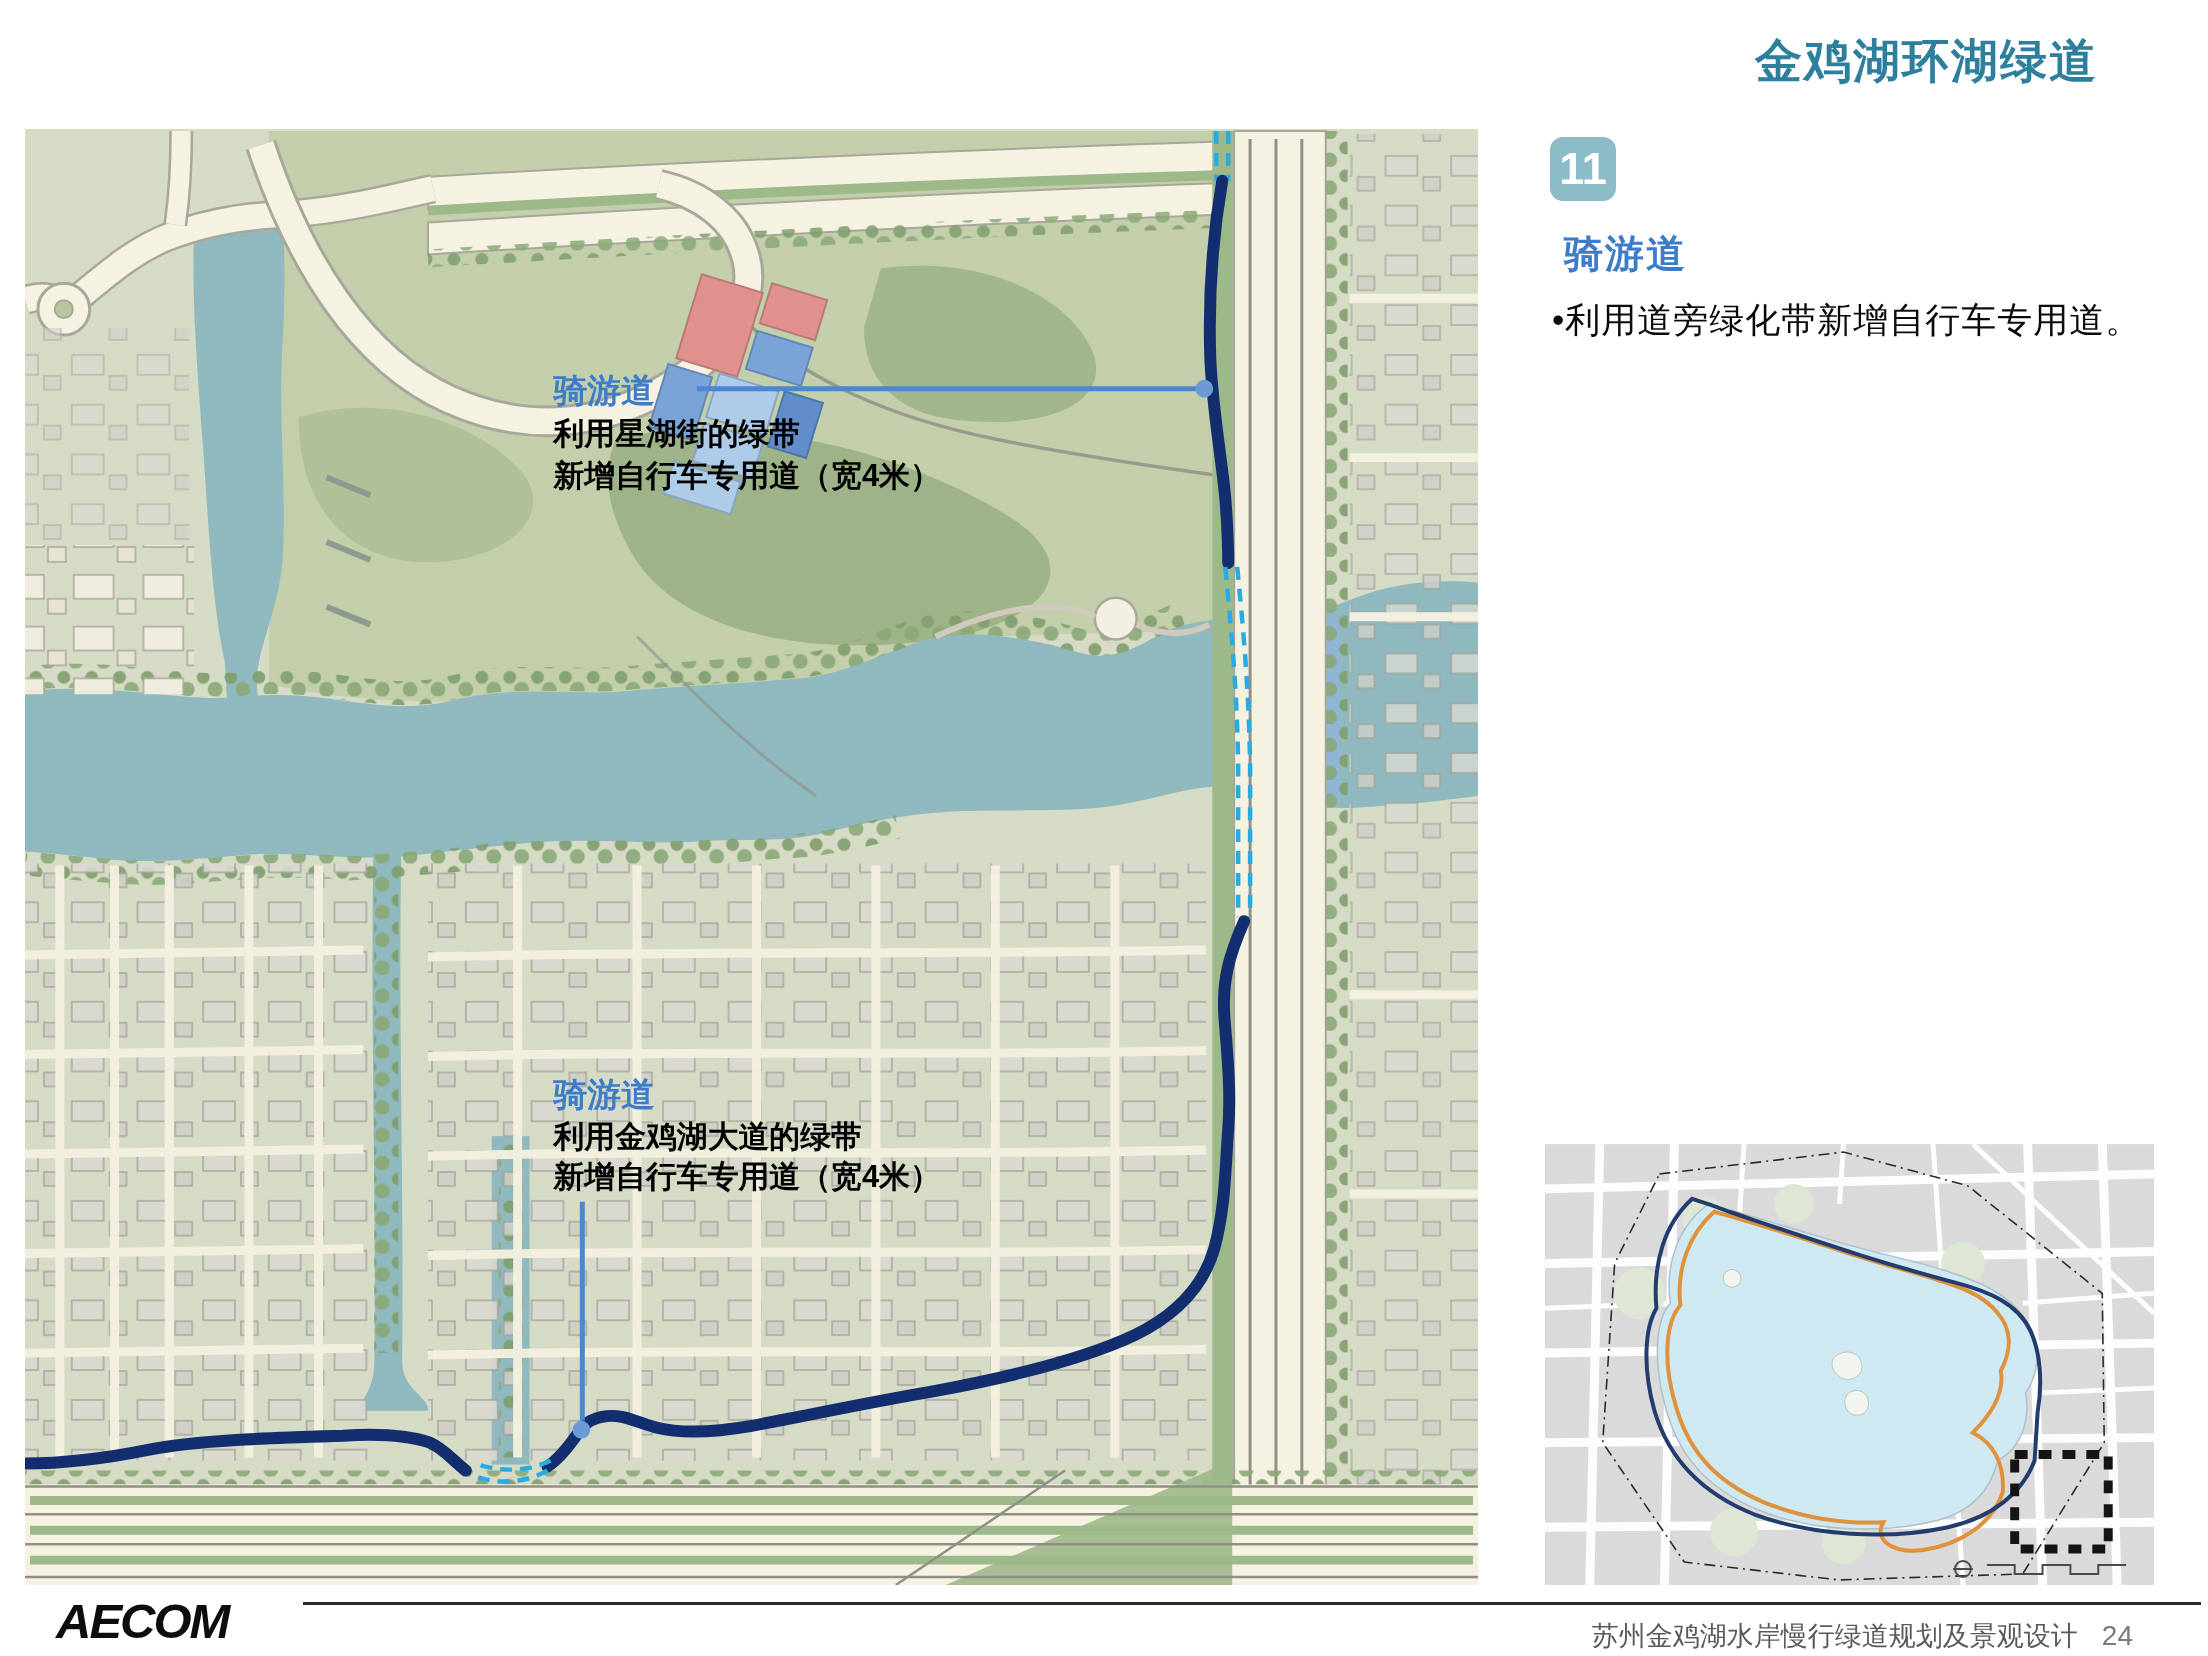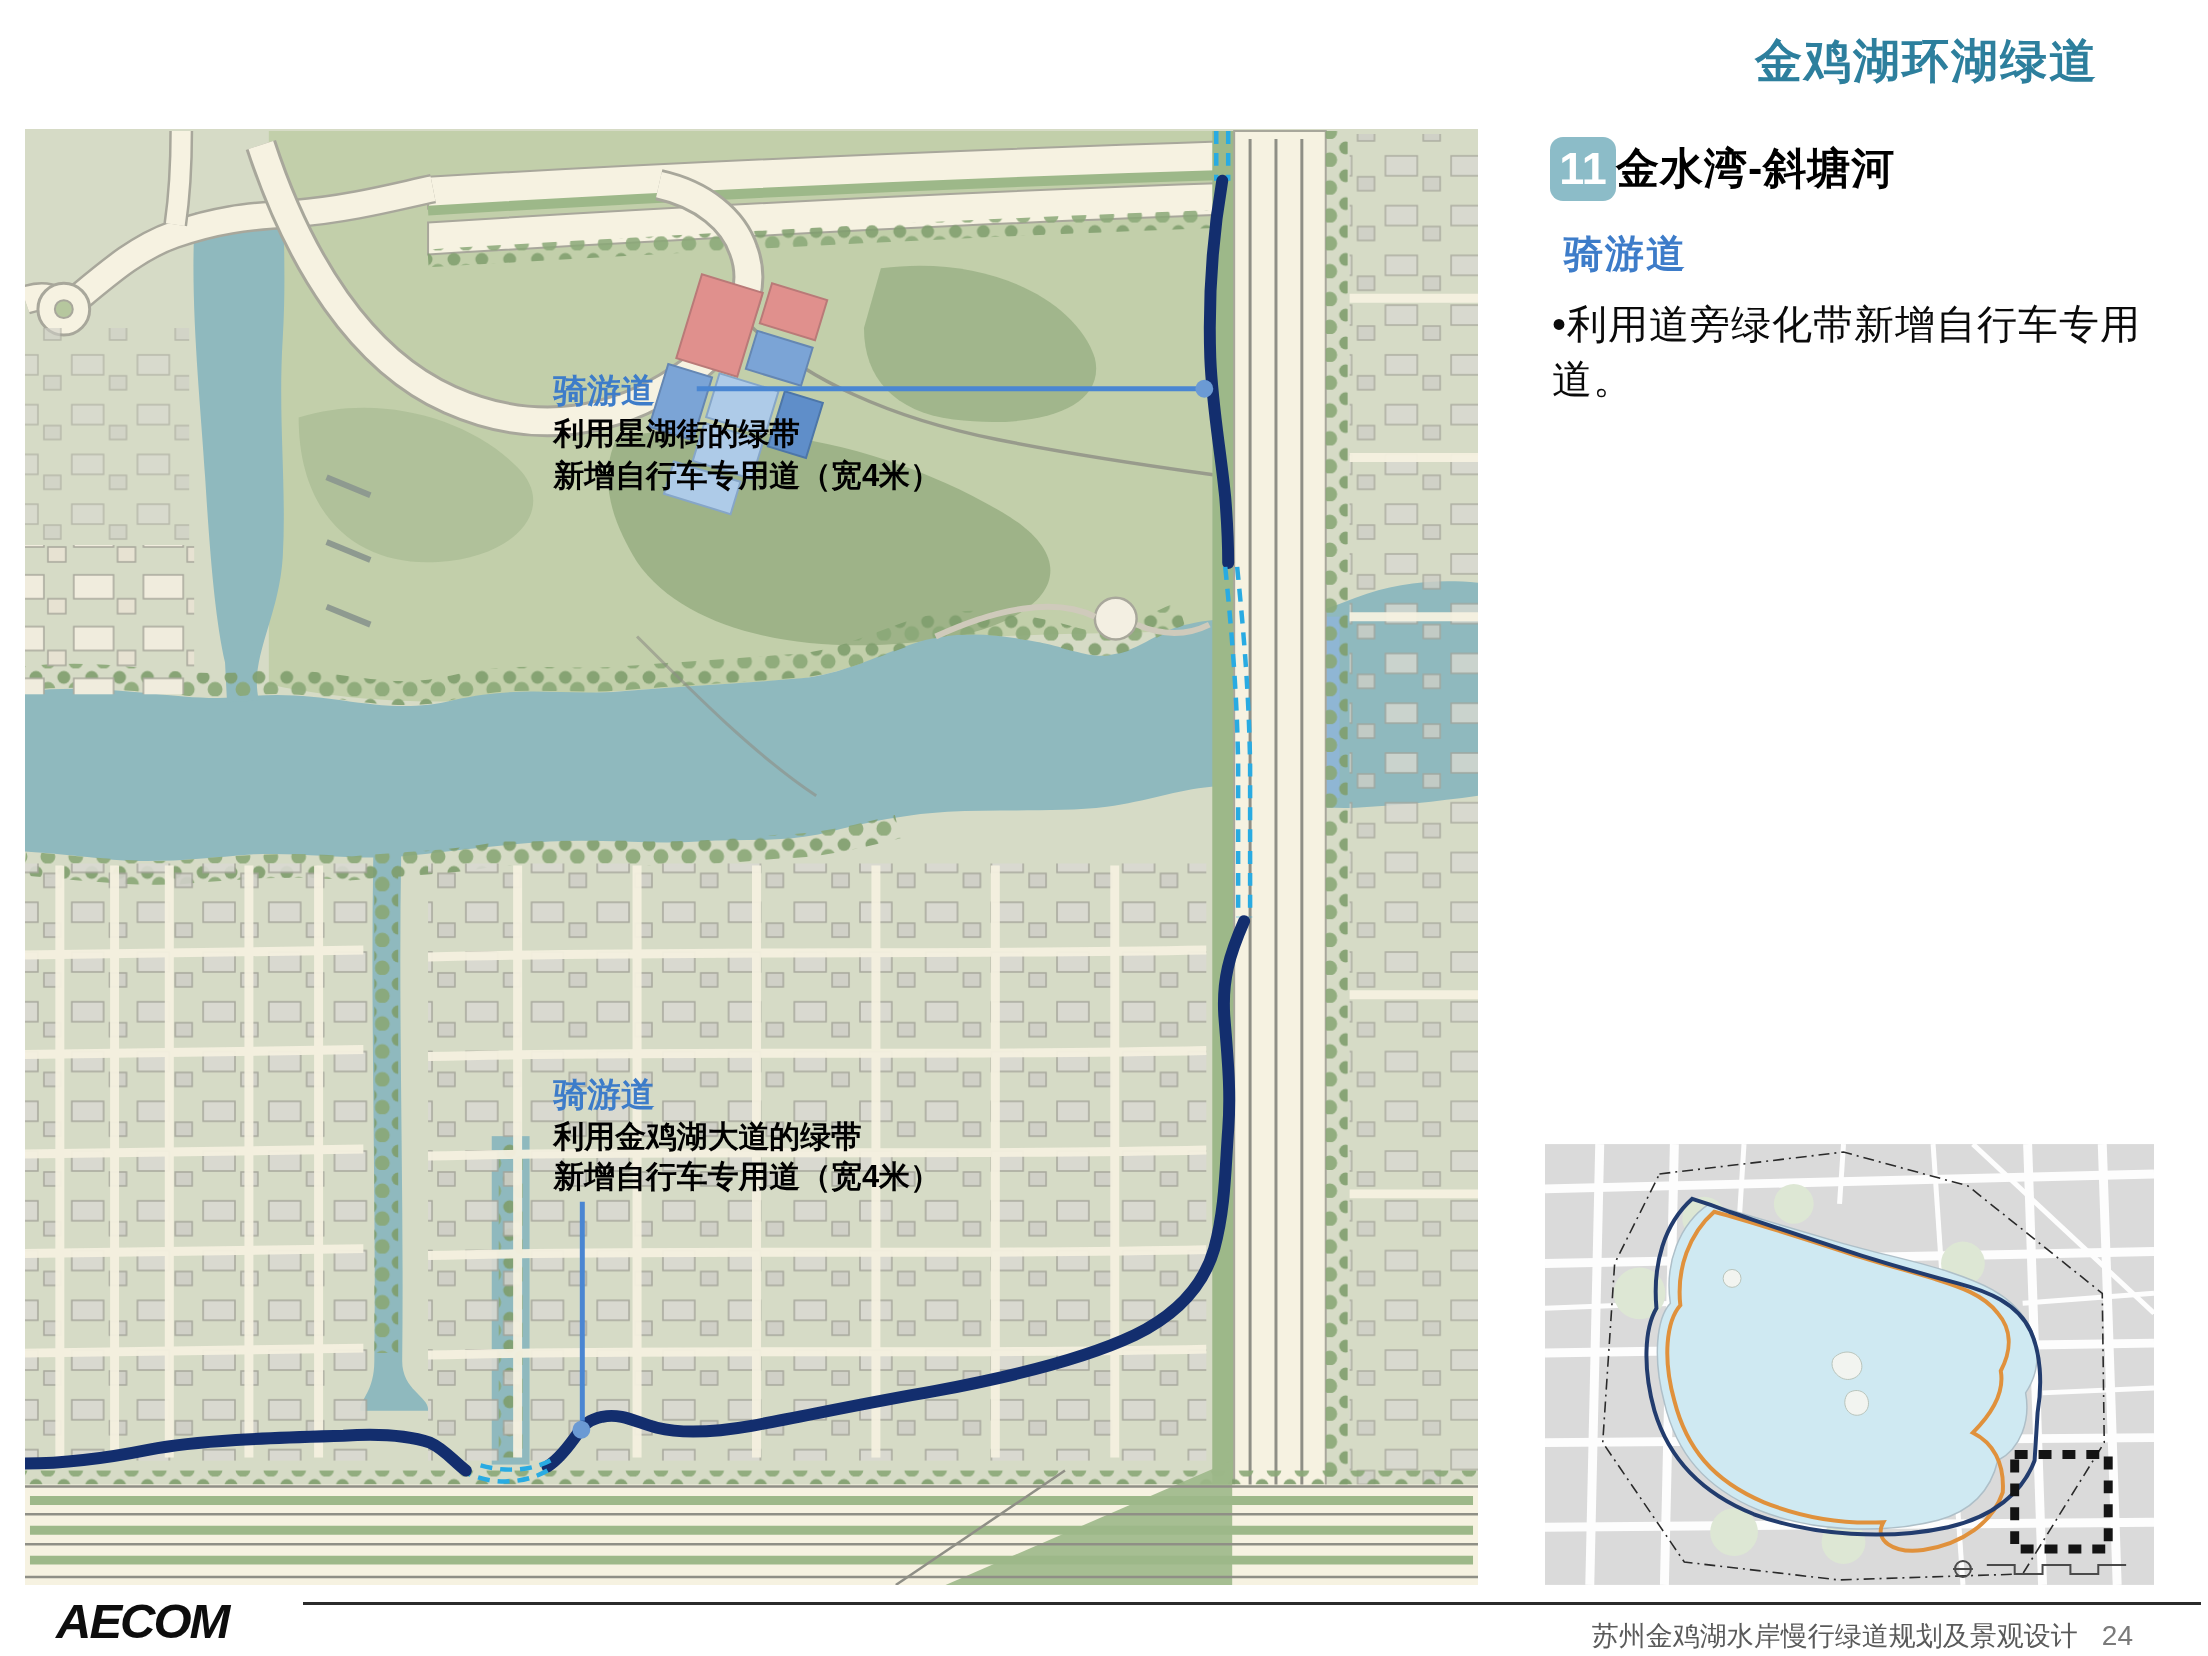--- a/index.html
+++ b/index.html
@@ -22,21 +22,21 @@
     color:#ffffff;font-size:45px;font-weight:bold;
     display:flex;align-items:center;justify-content:center;
   }
   .section-title{font-size:43px;font-weight:bold;color:#000;letter-spacing:1px;}
   .category-label{
     position:absolute;left:1564px;top:227px;
     font-size:39px;font-weight:bold;color:#3d7cc9;letter-spacing:2px;
   }
   .bullet-line{
     position:absolute;left:1552px;top:297px;width:617px;
-    font-size:40px;color:#0a0a0a;letter-spacing:1px;
+    font-size:35px;color:#0a0a0a;letter-spacing:1px;
   }
   
   .main-map{position:absolute;left:25px;top:129px;width:1453px;height:1456px;}
   .inset-map{position:absolute;left:1545px;top:1144px;width:609px;height:441px;}
   svg{display:block}
   .ann-label{font-size:34px;font-weight:bold;fill:#3d7cc9;}
   .ann-text{font-size:31px;font-weight:bold;fill:#000000;}
   
   .footer-logo{
     position:absolute;left:56px;top:1593px;
@@ -54,21 +54,20 @@
   .footer-en{font-size:27px;color:#6a6a6a;}
   .footer-page{font-size:28px;color:#7a7a7a;margin-left:10px;}
 </style>
 </head>
 <body>
 
 <div class="page-title">金鸡湖环湖绿道</div>
 
 <div class="section-row">
   <div class="section-badge">11</div>
-  <div class="section-title">金水湾-斜塘河</div>
 </div>
 <div class="category-label">骑游道</div>
 <div class="bullet-line">•利用道旁绿化带新增自行车专用道。</div>
 
 <div class="main-map">
 <svg viewBox="25 130 1460 1463" width="1453" height="1456" xmlns="http://www.w3.org/2000/svg">
   <defs>
     <pattern id="pHouse" width="66" height="50" patternUnits="userSpaceOnUse">
       <rect x="6" y="7" width="32" height="20" fill="#d9d9d1" stroke="#a2a298" stroke-width="1.5"></rect>
       <rect x="44" y="28" width="17" height="14" fill="#cfcfc7" stroke="#a2a298" stroke-width="1.5"></rect>

